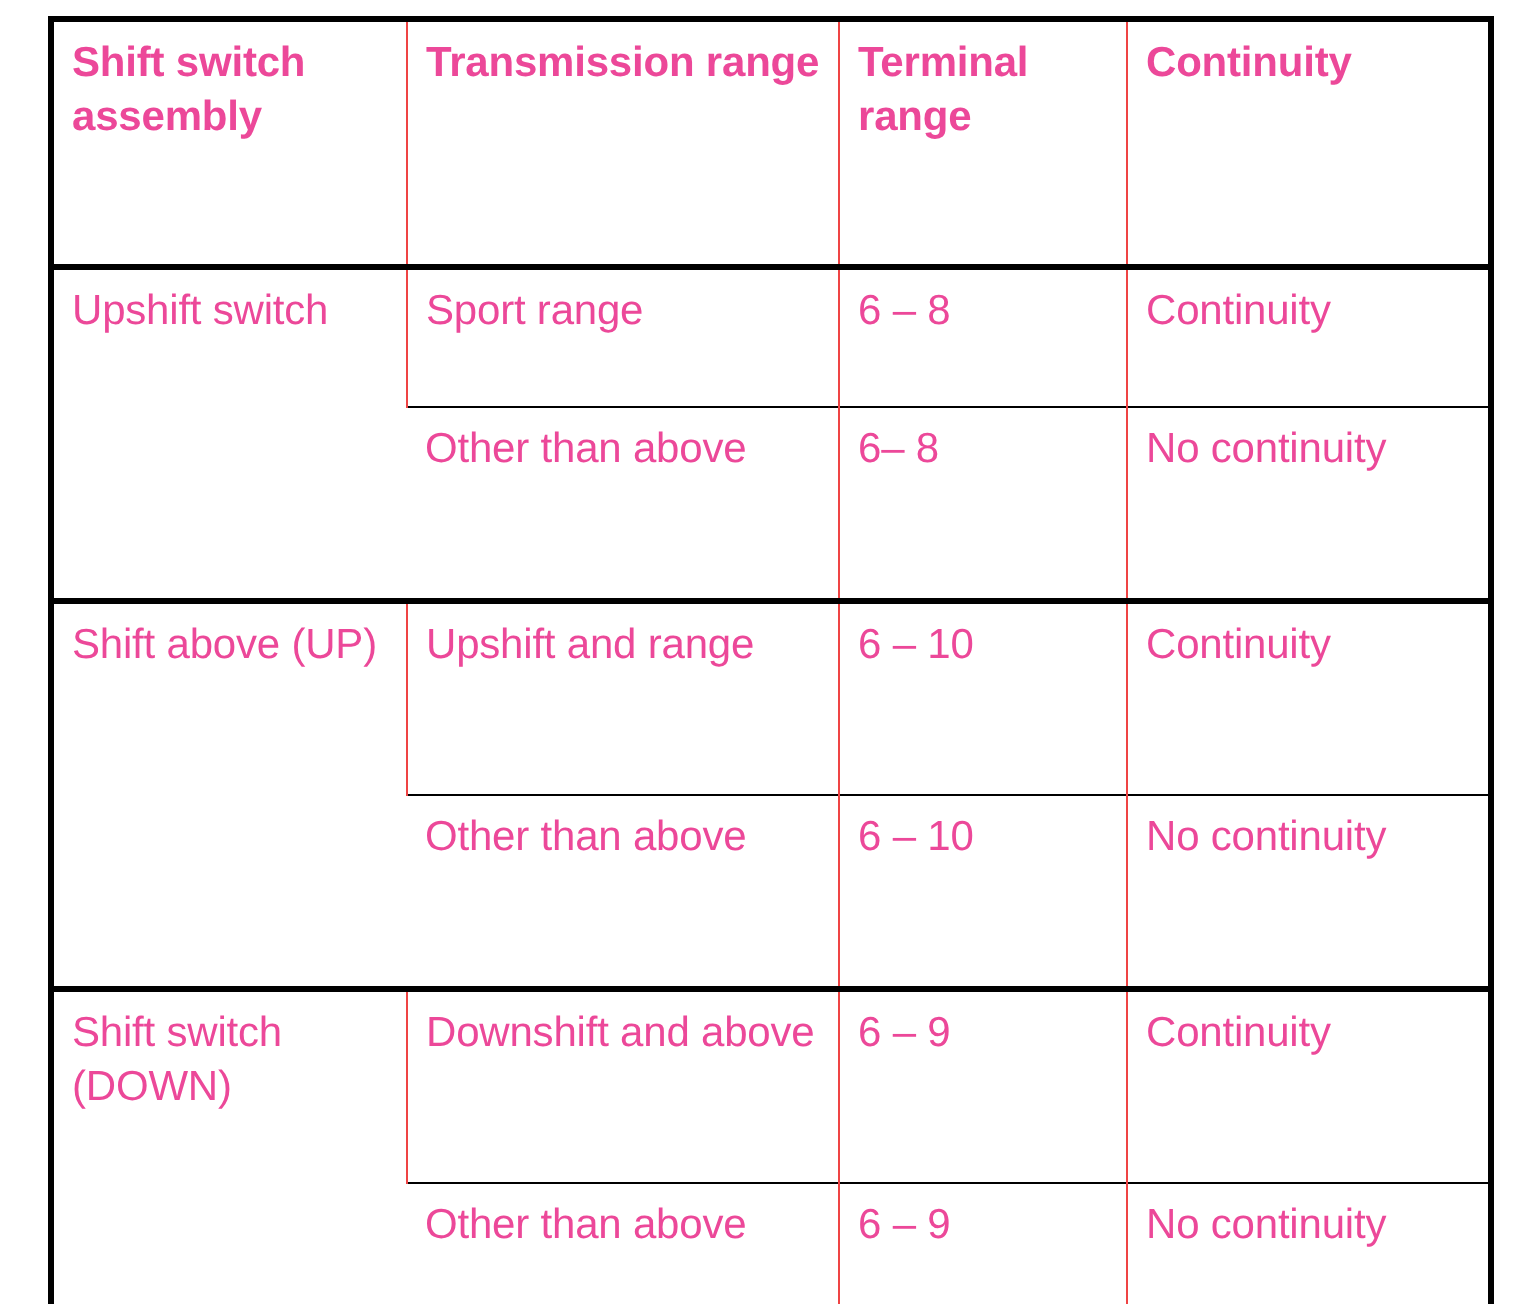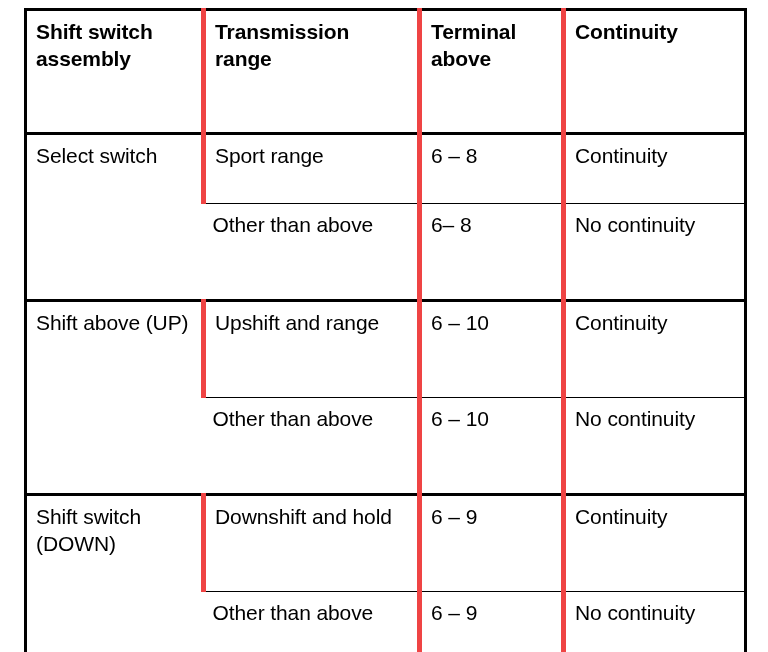--- a/index.html
+++ b/index.html
@@ -34,39 +34,39 @@
 
   table.spec-table td,
   table.spec-table th {
     vertical-align: top;
     text-align: left;
     padding: 7px 9px 6px 9px;
     font-size: 21px;
     line-height: 1.30;
     letter-spacing: -0.1px;
     font-weight: normal;
-    color: #000000;
+    color: #ec4899;
     background: #ffffff;
   }
 
   
   col.c-assembly { width: 178px; }
   col.c-range    { width: 216px; }
   col.c-terminal { width: 144px; }
   col.c-continuity { width: 182px; }
 
   
   table.spec-table {
     border: 3px solid #000000;
   }
 
   
   table.spec-table td + td,
   table.spec-table th + th {
-    border-left: 5px solid #ef4444;
+    border-left: 1px solid #ef4444;
   }
 
   
   table.spec-table th {
     font-weight: bold;
   }
   tr.header-row th {
     border-bottom: 3px solid #000000;
   }
 
@@ -100,29 +100,29 @@
       <col class="c-assembly">
       <col class="c-range">
       <col class="c-terminal">
       <col class="c-continuity">
     </colgroup>
 
     <thead>
       <tr class="header-row">
         <th>Shift switch assembly</th>
         <th>Transmission range</th>
-        <th>Terminal above</th>
+        <th>Terminal range</th>
         <th>Continuity</th>
       </tr>
     </thead>
 
     <tbody>
 
       <tr class="group-start r-tall">
-        <td class="assembly-cell" rowspan="2">Select switch</td>
+        <td class="assembly-cell" rowspan="2">Upshift switch</td>
         <td>Sport range</td>
         <td>6 – 8</td>
         <td>Continuity</td>
       </tr>
       <tr class="group-inner r-tall2">
         <td>Other than above</td>
         <td>6– 8</td>
         <td>No continuity</td>
       </tr>
 
@@ -133,21 +133,21 @@
         <td>Continuity</td>
       </tr>
       <tr class="group-inner r-tall2">
         <td>Other than above</td>
         <td>6 – 10</td>
         <td>No continuity</td>
       </tr>
 
       <tr class="group-start r-tall2">
         <td class="assembly-cell" rowspan="2">Shift switch (DOWN)</td>
-        <td>Downshift and hold</td>
+        <td>Downshift and above</td>
         <td>6 – 9</td>
         <td>Continuity</td>
       </tr>
       <tr class="group-inner r-tall2">
         <td>Other than above</td>
         <td>6 – 9</td>
         <td>No continuity</td>
       </tr>
 
     </tbody>

